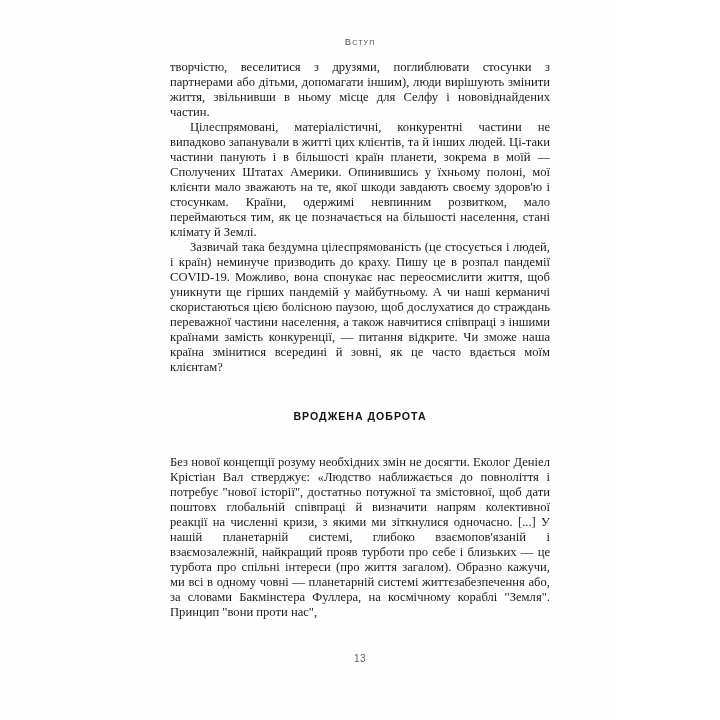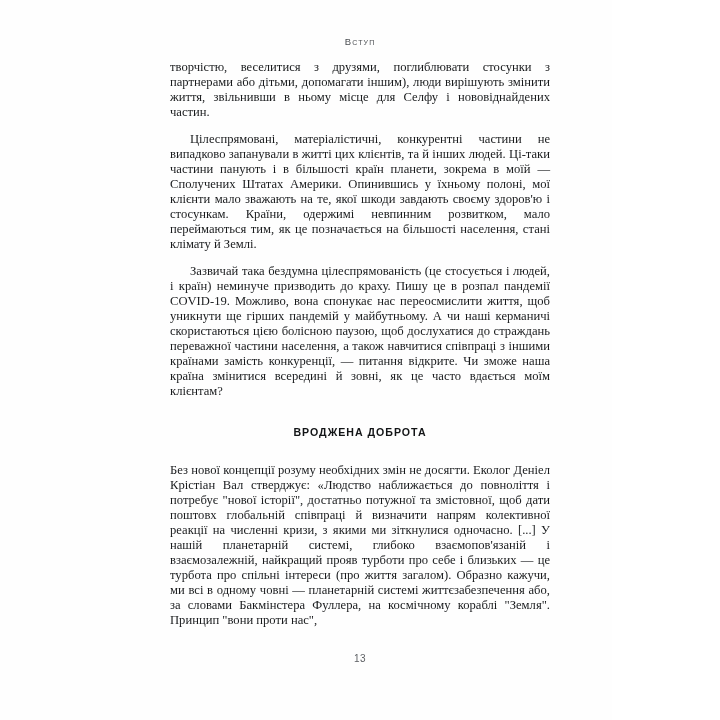--- a/index.html
+++ b/index.html
@@ -54,29 +54,28 @@
     font-size: 12.6px;
     line-height: 15px;
     text-align: justify;
     text-justify: inter-word;
     hyphens: manual;
     color: #191b1d;
     letter-spacing: 0.01px;
   }
   .para.indent {
     text-indent: 20px;
-    margin-top: 12px;
   }
   .para.no-indent {
     text-indent: 0;
   }
 
   
   .section-heading {
-    margin: 0;
+    margin: 8px;
     padding: 0;
     text-align: center;
     font-family: "Liberation Sans", "DejaVu Sans", sans-serif;
     font-weight: bold;
     font-size: 10.6px;
     letter-spacing: 1.0px;
     color: #121416;
     text-transform: uppercase;
   }
 

